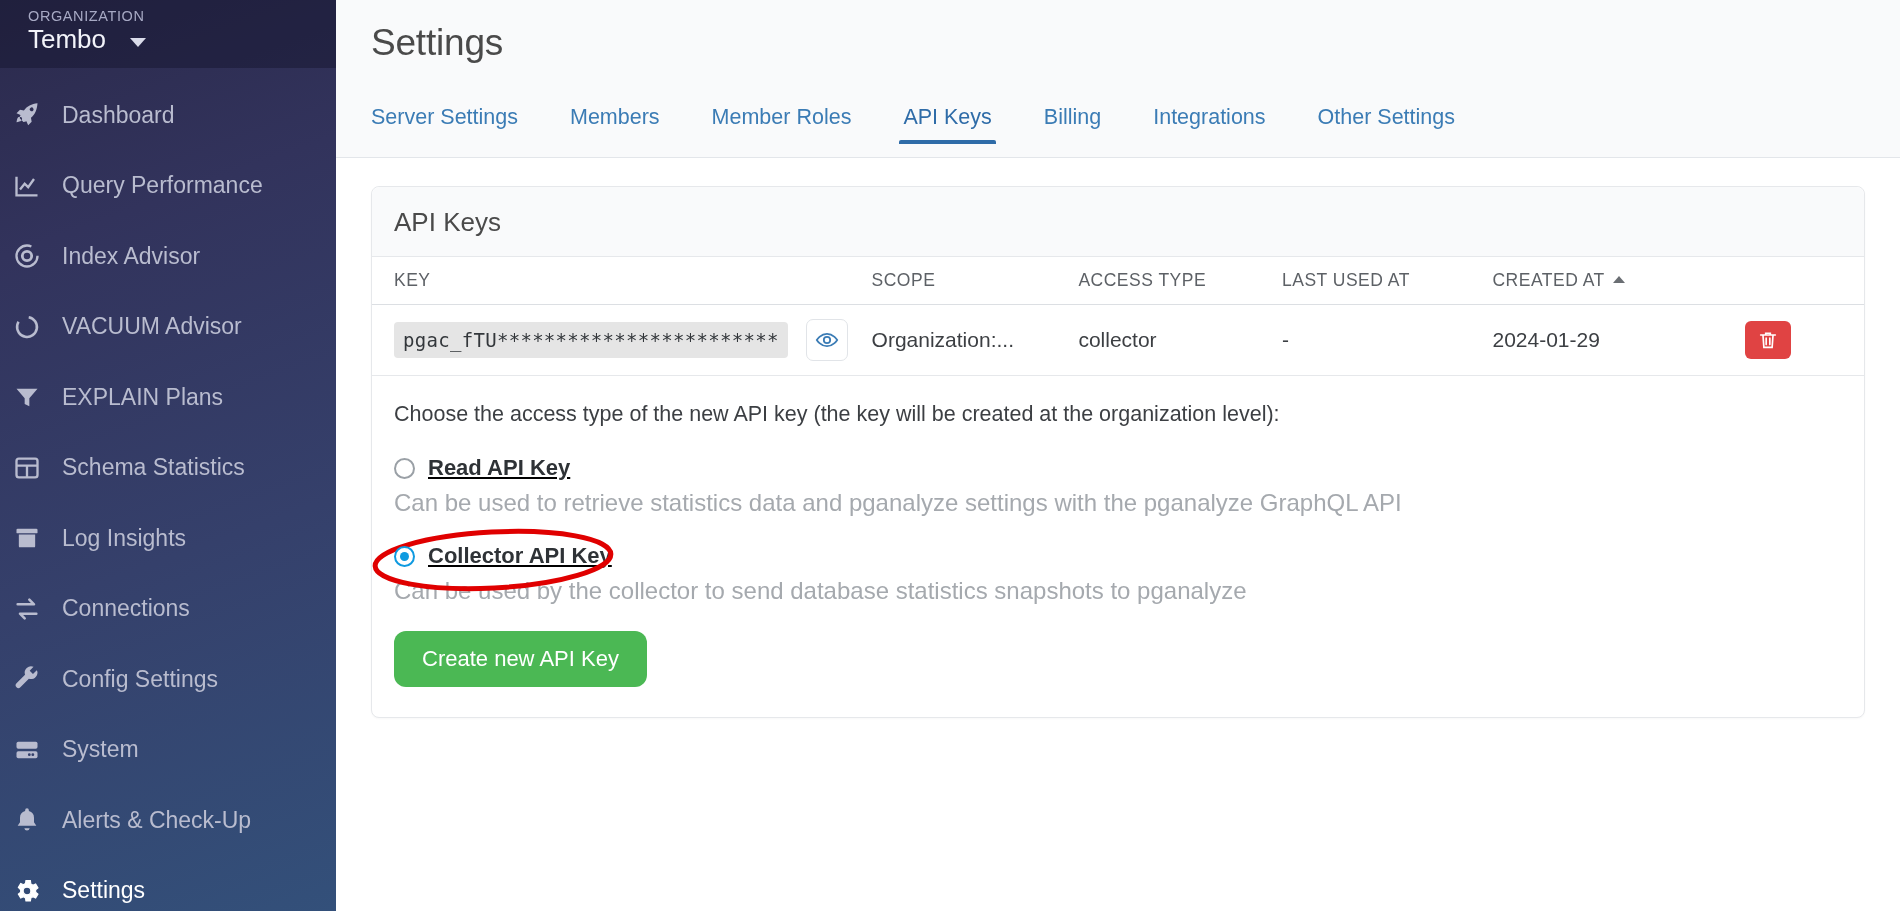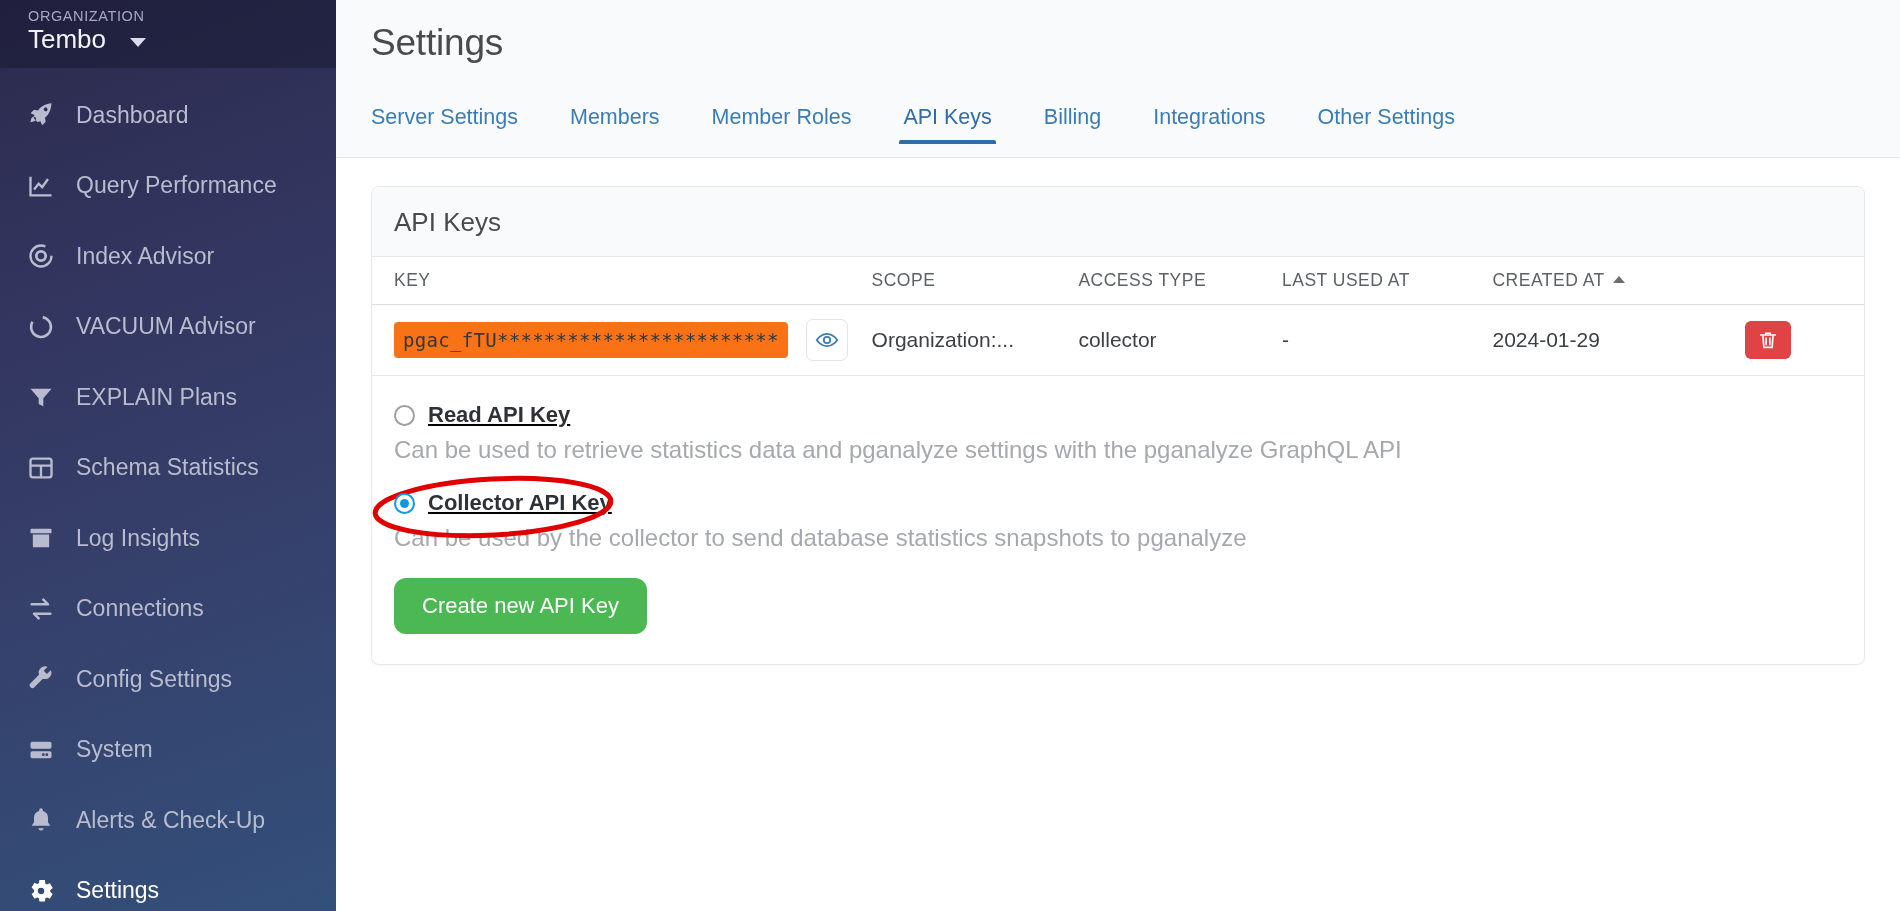--- a/index.html
+++ b/index.html
@@ -46,21 +46,21 @@
     border-right: 8px solid transparent;
     border-top: 9px solid #dadcea;
     margin-top: 5px;
   }
   .nav-list { padding-top: 12px; }
   .nav-item {
     display: flex;
     align-items: center;
     gap: 20px;
     height: 70.5px;
-    padding-left: 26px;
+    padding-left: 12px;
     color: #b9bccf;
     font-size: 23px;
     cursor: pointer;
     user-select: none;
   }
   .nav-item.active { color: #ffffff; }
   .nav-item .nav-ico {
     width: 30px; height: 30px;
     display: flex; align-items: center; justify-content: center;
     flex: 0 0 30px;
@@ -166,21 +166,21 @@
   .col-access { width: 205px; }
   .col-last   { width: 212px; }
   .col-created{ width: 255px; }
   .col-act    { width: 120px; }
 
   .key-cell-inner { display: flex; align-items: center; gap: 18px; }
   .key-mask {
     font-family: "DejaVu Sans Mono", monospace;
     font-size: 19px;
     color: #33373b;
-    background: #f97316;
+    background: #e5e5e5;
     border-radius: 4px;
     padding: 7px 9px;
     letter-spacing: 0.3px;
     white-space: nowrap;
   }
   .eye-btn {
     width: 42px; height: 42px;
     border: 1px solid #e1e4e8;
     border-radius: 7px;
     background: #ffffff;
@@ -471,20 +471,21 @@
                   <svg viewBox="0 0 24 24">
                       <path fill="none" stroke="#ffffff" stroke-width="1.8" stroke-linecap="round" d="M4 6.5h16M9.5 6.5V4.6h5v1.9M6.5 6.5l1 13.5h9l1-13.5M10 10v7M14 10v7"></path>
                     </svg>
                 </button>
               </td>
             </tr>
           </tbody>
         </table>
 
         <div class="form-area">
+          <p class="form-prompt">Choose the access type of the new API key (the key will be created at the organization level):</p>
 
           <div class="radio-row">
             <span class="radio-dot"></span>
             <span class="radio-label">Read API Key</span>
           </div>
           <p class="radio-desc">Can be used to retrieve statistics data and pganalyze settings with the pganalyze GraphQL API</p>
 
           <div class="radio-row">
             <svg class="annot-ellipse" viewBox="0 0 246 66">
               <ellipse cx="123" cy="33" rx="118" ry="28" transform="rotate(-3 123 33)"></ellipse>

